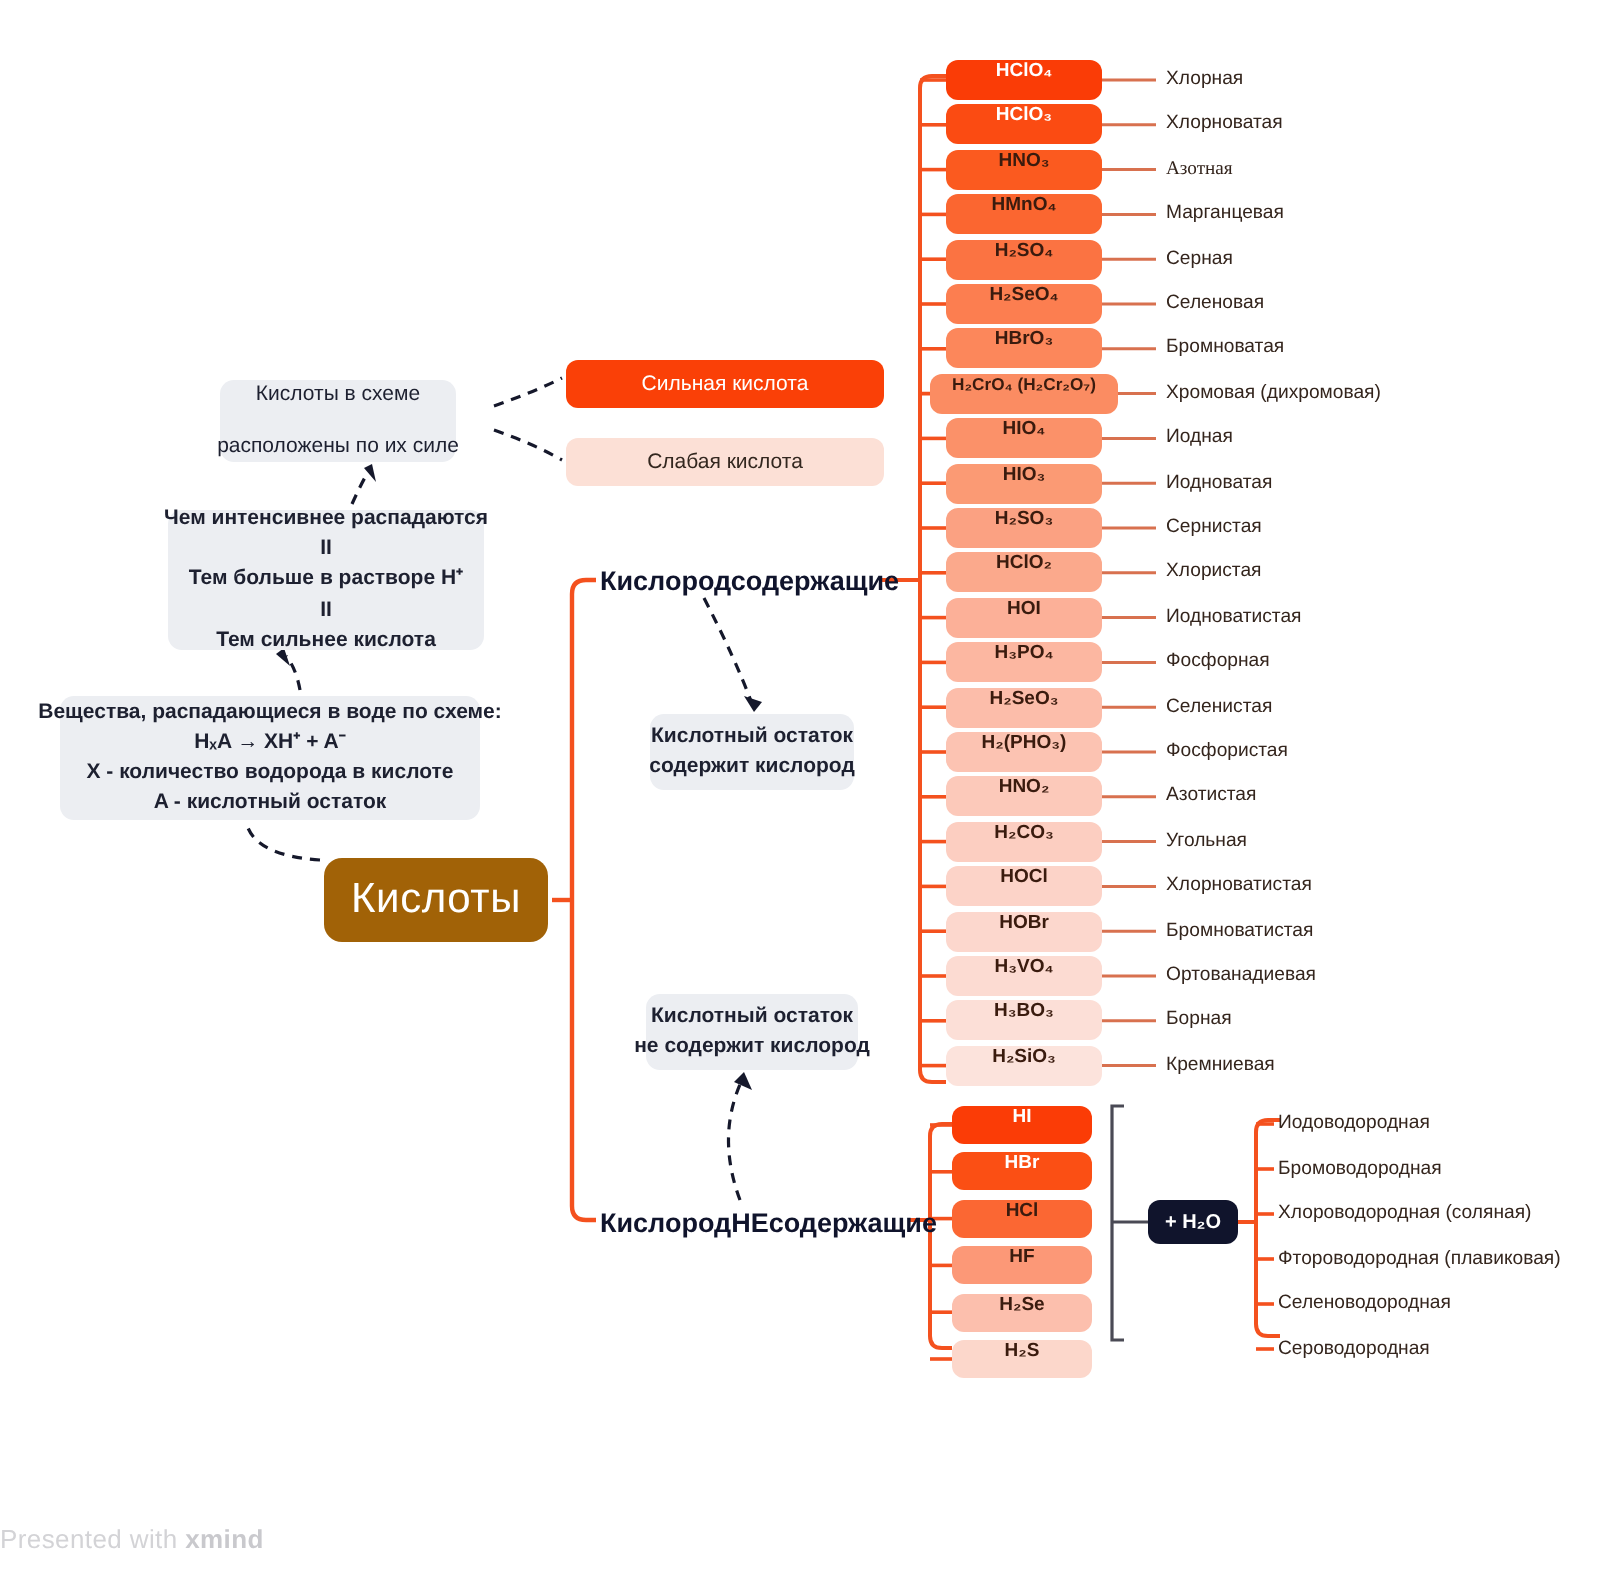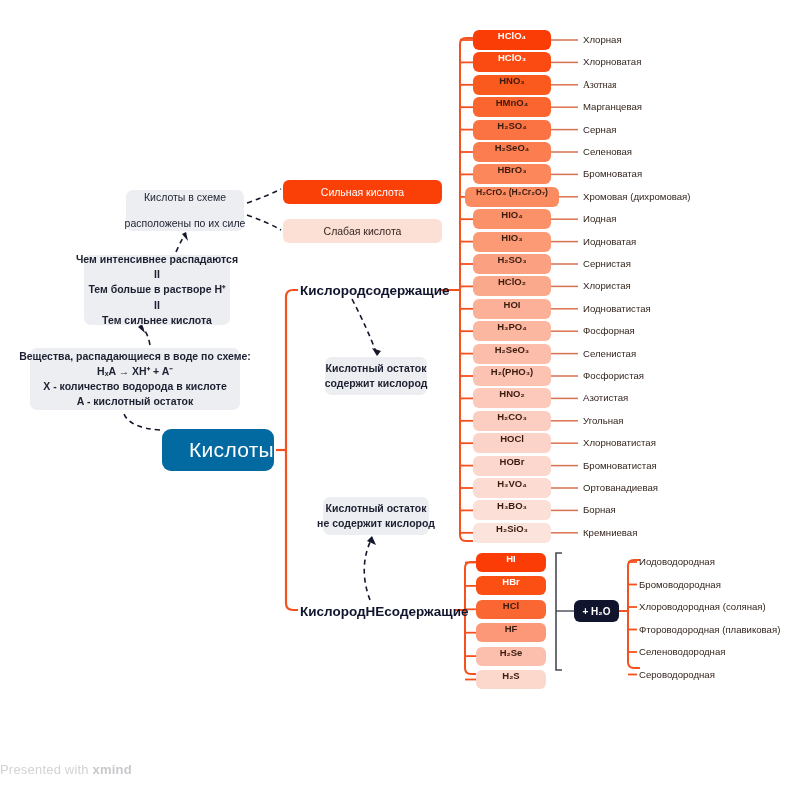--- a/index.html
+++ b/index.html
@@ -23,25 +23,25 @@
     left: 0; top: 0;
     width: 808px; height: 786px;
     pointer-events: none;
   }
 
   
   .root-node {
     position: absolute;
     left: 162px; top: 429px;
     width: 112px; height: 42px;
-    background: #0369a1;
+    background: #a16207;
     border-radius: 9px;
     display: flex;
     align-items: center;
-    justify-content: flex-end;
+    justify-content: center;
     color: #ffffff;
     font-size: 21px;
     letter-spacing: .3px;
   }
 
   
   .note {
     position: absolute;
     background: #eceef2;
     border-radius: 7px;
@@ -52,22 +52,22 @@
     display: flex;
     flex-direction: column;
     align-items: center;
     justify-content: center;
     padding: 6px 10px;
     box-sizing: border-box;
   }
   .note div { white-space: nowrap; }
   .note.bold div { font-weight: bold; }
 
-  #note-sila  { left: 126px; top: 190px; width: 118px; height: 41px; gap: 10px; }
-  #note-raspad{ left: 84px;  top: 255px; width: 146px; height: 70px; }
+  #note-sila  { left: 110px; top: 190px; width: 118px; height: 41px; gap: 10px; }
+  #note-raspad{ left: 84px;  top: 255px; width: 158px; height: 70px; }
   #note-vesch { left: 30px;  top: 348px; width: 210px; height: 62px; }
   #note-ost-o { left: 325px; top: 357px; width: 102px; height: 38px; }
   #note-ost-no{ left: 323px; top: 497px; width: 106px; height: 38px; }
 
   
   .legend-chip {
     position: absolute;
     left: 283px;
     width: 159px; height: 24px;
     border-radius: 6px;

